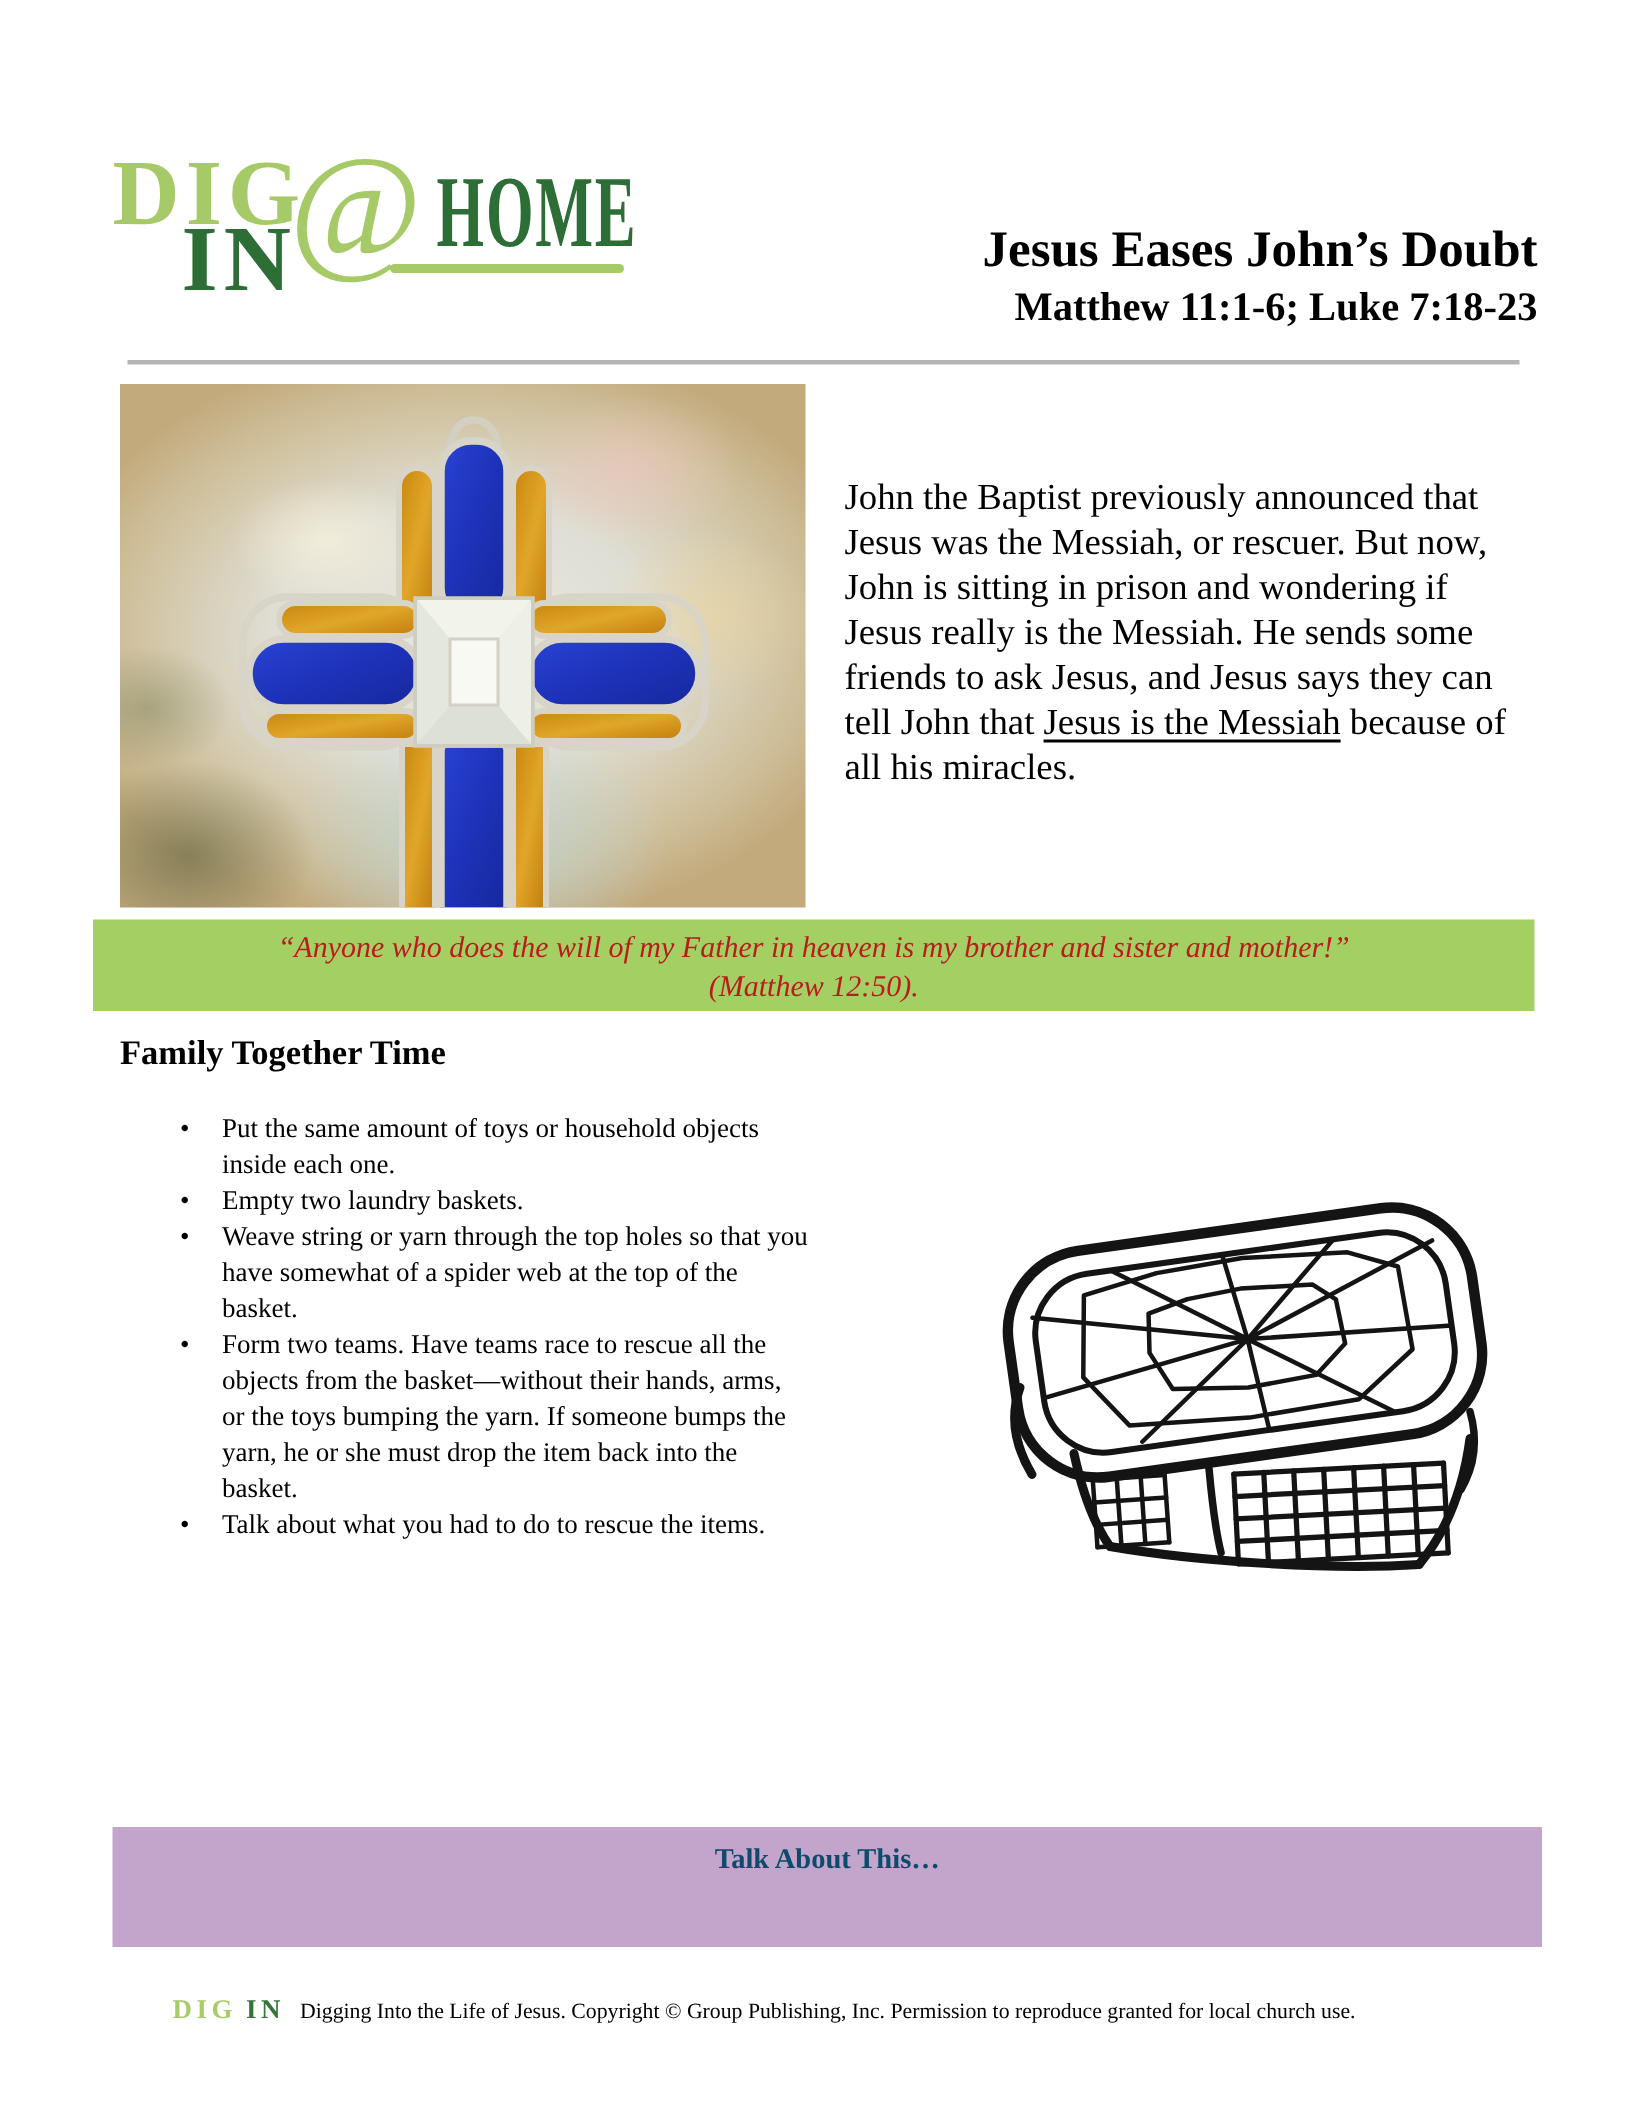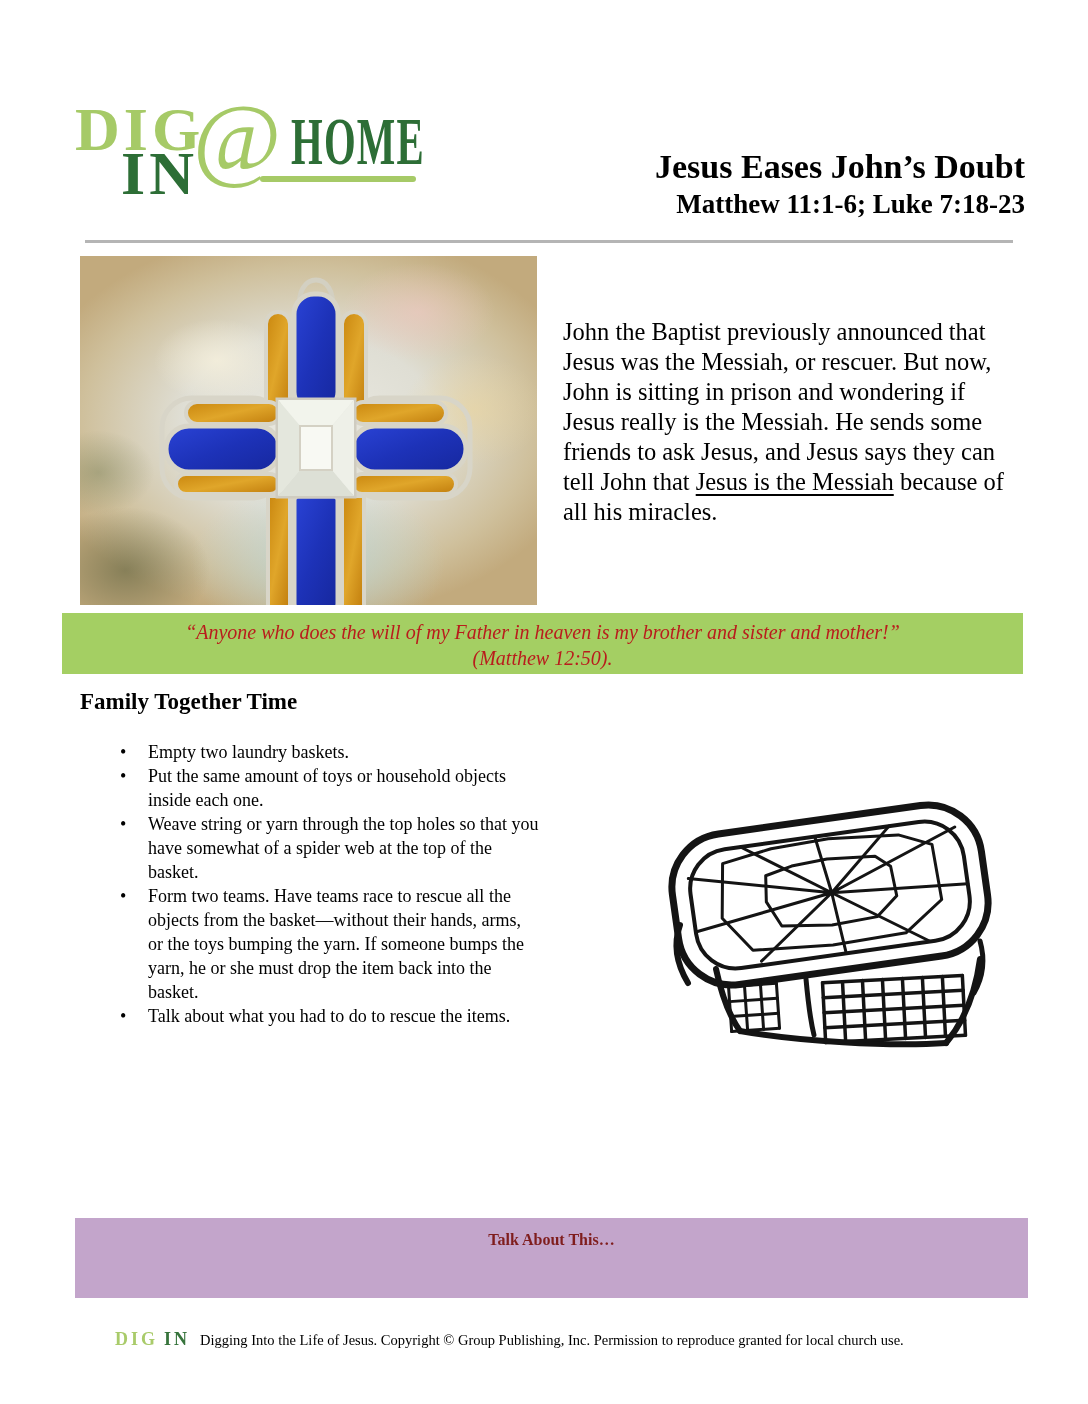--- a/index.html
+++ b/index.html
@@ -52,21 +52,21 @@
   .family-intro{font-size:18px;line-height:24px;margin:3px 0 0 0;width:478px;}
   .family-list{list-style:none;margin:24px 0 0 0;padding:0 0 0 68px;}
   .family-list li{position:relative;font-size:18px;line-height:24px;width:392px;}
   .family-list li::before{content:"•";position:absolute;left:-28px;top:0;font-size:18px;}
 
   
   .basket{position:absolute;left:628px;top:793px;width:412px;height:258px;}
 
   
   .talk-banner{position:absolute;left:75px;top:1218px;width:953px;height:80px;background:#c3a5cb;text-align:center;}
-  .talk-heading{font-size:16px;font-weight:700;margin:0;padding-top:8px;line-height:28px;color:#7f1d1d;}
+  .talk-heading{font-size:19px;font-weight:700;margin:0;padding-top:8px;line-height:28px;color:#0c4a6e;}
   .talk-bullet-line{margin-top:6px;font-size:19px;line-height:24px;color:#111;}
   .talk-bullet-line .dot{display:inline-block;margin-right:24px;}
 
   
   .footer{position:absolute;left:115px;top:1330px;display:flex;align-items:baseline;}
   .footer-logo{font-size:18px;font-weight:800;letter-spacing:3px;line-height:1;}
   .footer-logo .dig{color:#a9cb6a;}
   .footer-logo .in{color:#37743c;margin-left:6px;}
   .footer-text{margin-left:10px;font-size:14.5px;color:#000;}
 </style>
@@ -136,22 +136,22 @@
   <p class="intro"><span>John the Baptist previously announced that Jesus was the Messiah, or rescuer. But now, John is sitting in prison and wondering if Jesus really is the Messiah. He sends some friends to ask Jesus, and Jesus says they can tell John that </span><span class="u">Jesus is the Messiah</span><span> because of all his miracles.</span></p>
 
   <div class="verse-banner">
     <div class="verse-line first">“Anyone who does the will of my Father in heaven is my brother and sister and mother!”</div>
     <div class="verse-line">(Matthew 12:50).</div>
   </div>
 
   <div class="family">
     <h3 class="family-heading">Family Together Time</h3>
     <ul class="family-list">
+      <li>Put the same amount of toys or household objects inside each one.</li>
       <li>Empty two laundry baskets.</li>
-      <li>Put the same amount of toys or household objects inside each one.</li>
       <li>Weave string or yarn through the top holes so that you have somewhat of a spider web at the top of the basket.</li>
       <li>Form two teams. Have teams race to rescue all the objects from the basket—without their hands, arms, or the toys bumping the yarn. If someone bumps the yarn, he or she must drop the item back into the basket.</li>
       <li>Talk about what you had to do to rescue the items.</li>
     </ul>
   </div>
 
   <div class="basket">
     <svg width="412" height="258" viewBox="0 0 412 258" fill="none" stroke="#141414" stroke-linecap="round" stroke-linejoin="round">
 
       <rect x="46" y="26" width="312" height="152" rx="54" transform="rotate(-8 202 102)" stroke-width="7"></rect>

